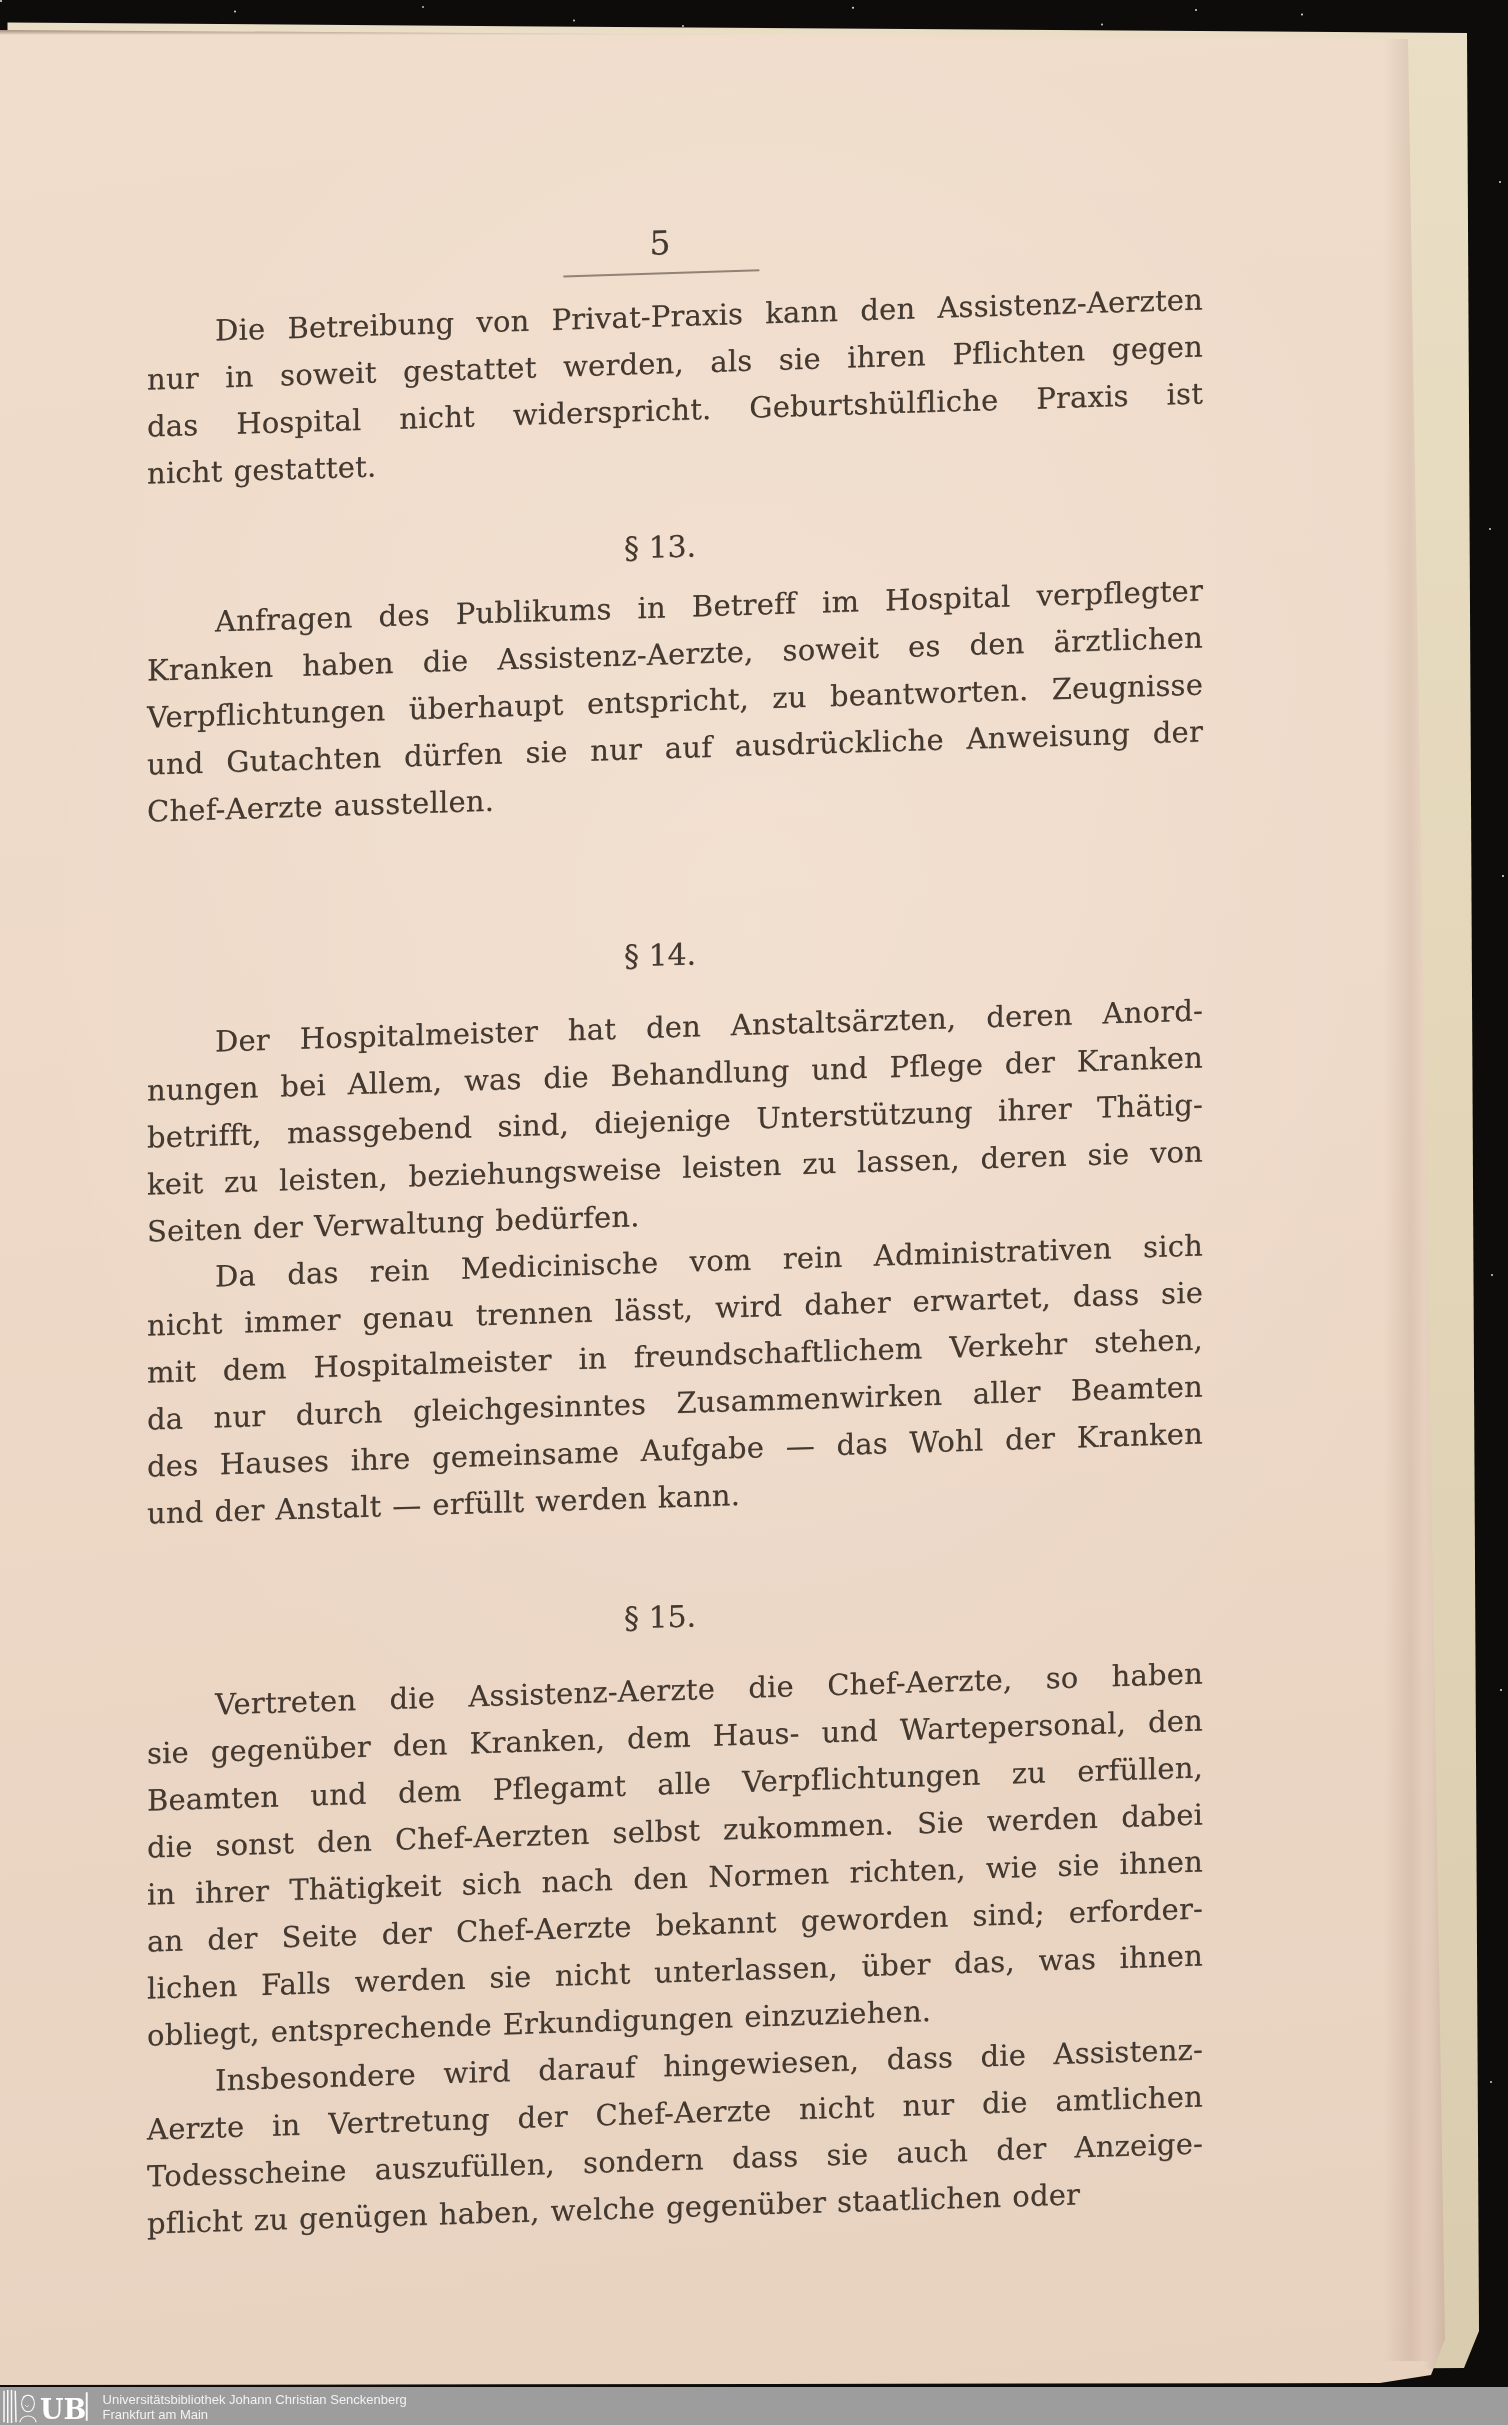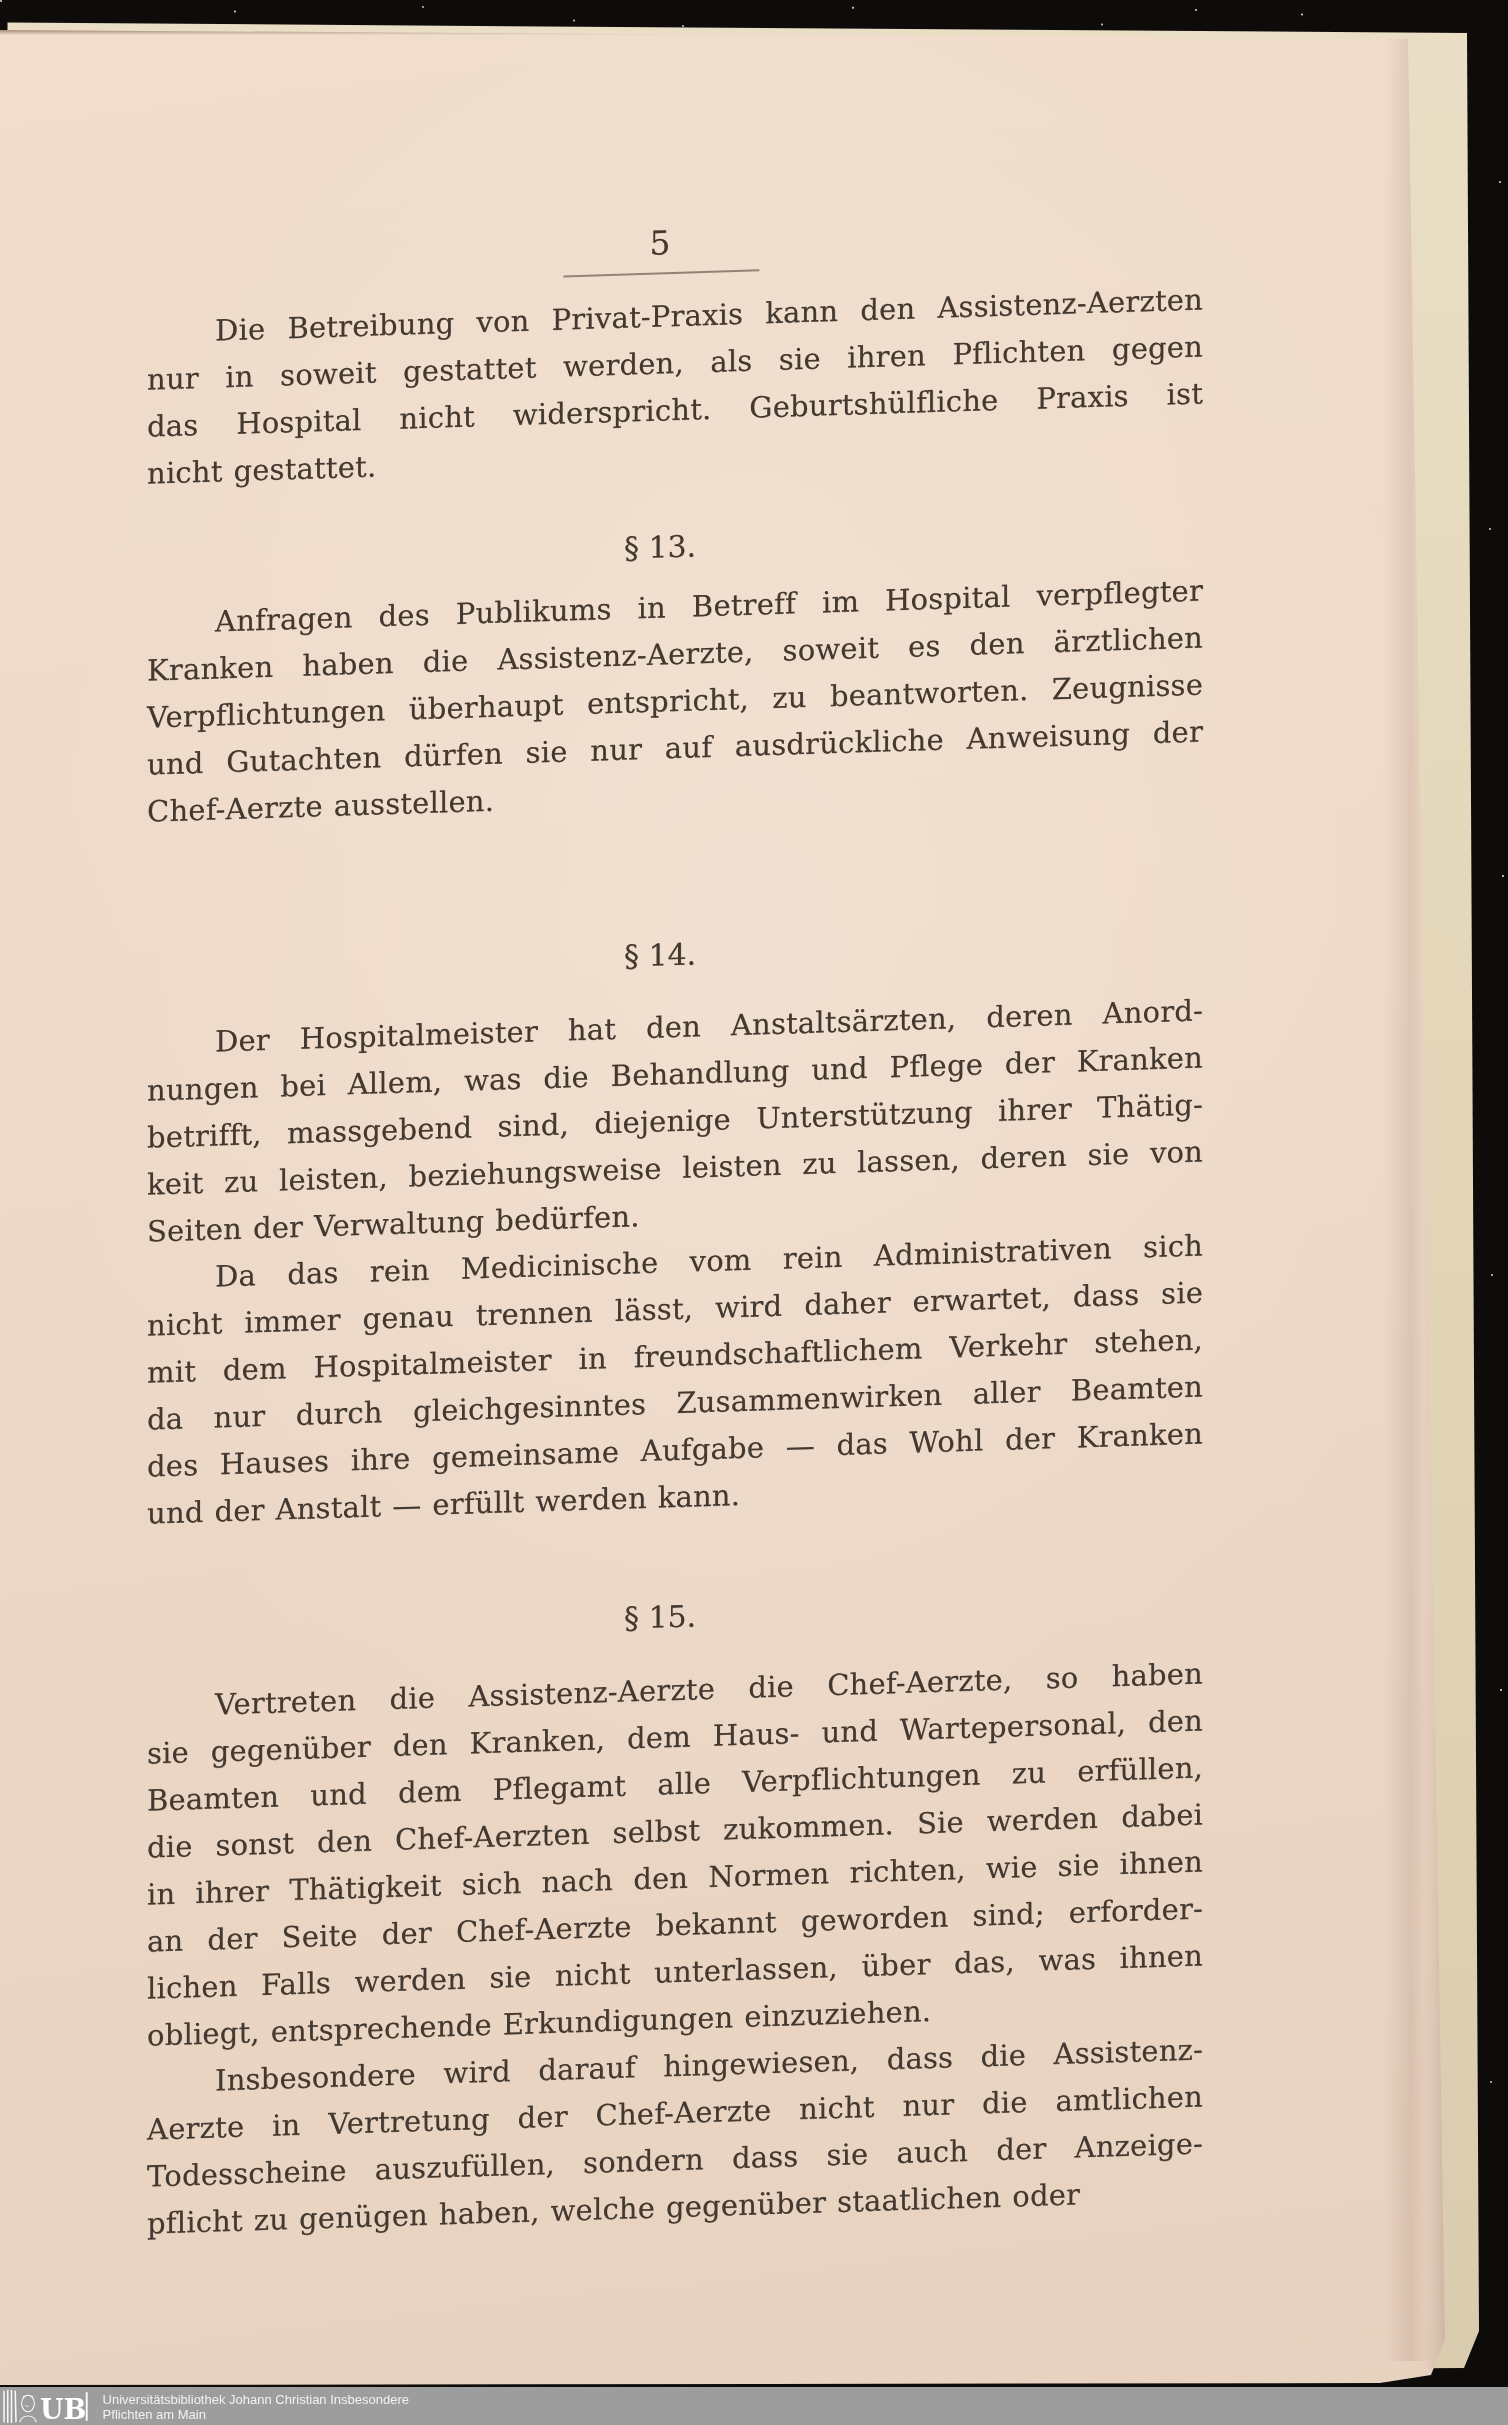--- a/index.html
+++ b/index.html
@@ -157,18 +157,18 @@
           <ellipse cx="37" cy="22" rx="8.5" ry="11"></ellipse>
           <path d="M26,47 C29,36 45,36 48,47"></path>
           <path d="M30,14 q7,-6 14,0"></path>
           <path d="M33,24 q2,4 5,1" stroke-width="1"></path>
         </g>
         <text x="53" y="42" font-family="DejaVu Serif, serif" font-weight="bold" font-size="36" fill="#ffffff">UB</text>
         <rect x="114" y="7" width="2.6" height="38" fill="#ffffff" opacity="0.95"></rect>
       </svg>
     </div>
     <div class="libtext">
-      <div class="l1">Universitätsbibliothek Johann Christian Insbesondere</div>
-      <div class="l2">Pflichten am Main</div>
+      <div class="l1">Universitätsbibliothek Johann Christian Senckenberg</div>
+      <div class="l2">Frankfurt am Main</div>
     </div>
   </footer>
 </div>
 
 
 </body></html>

